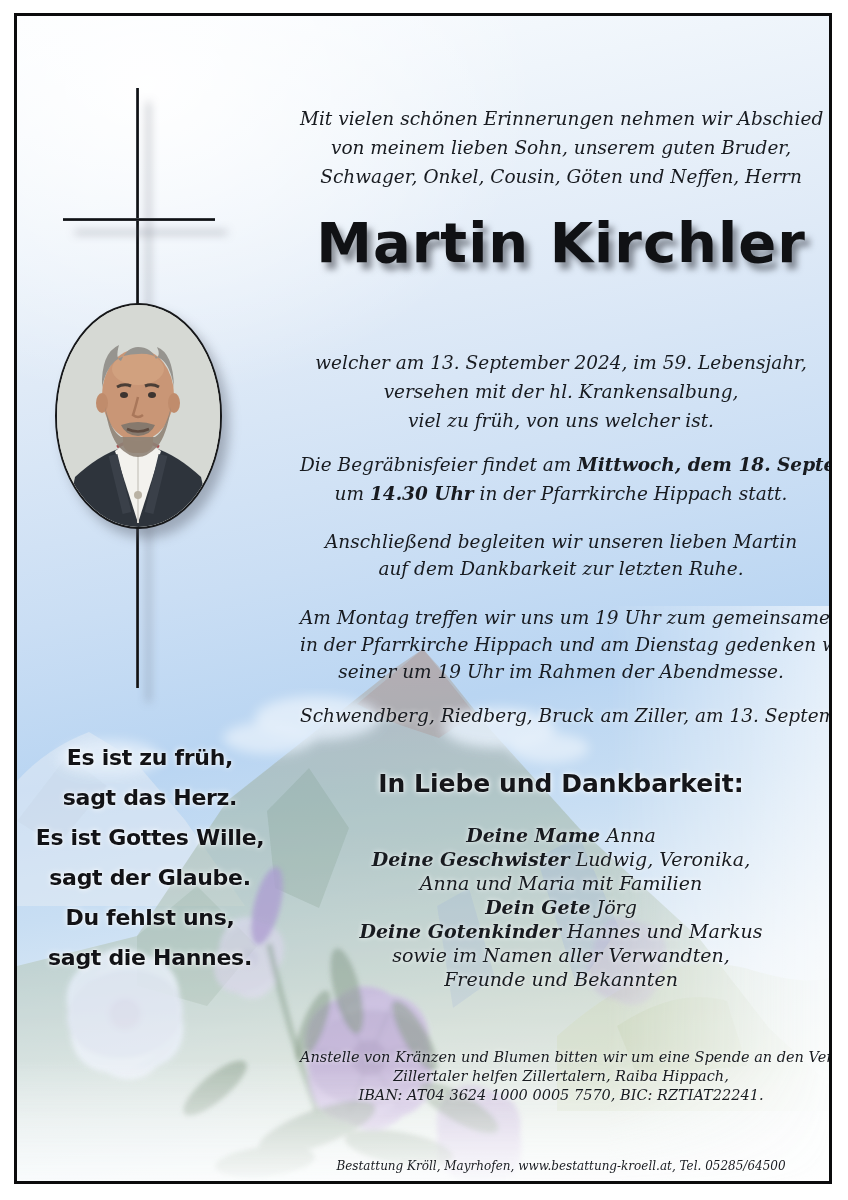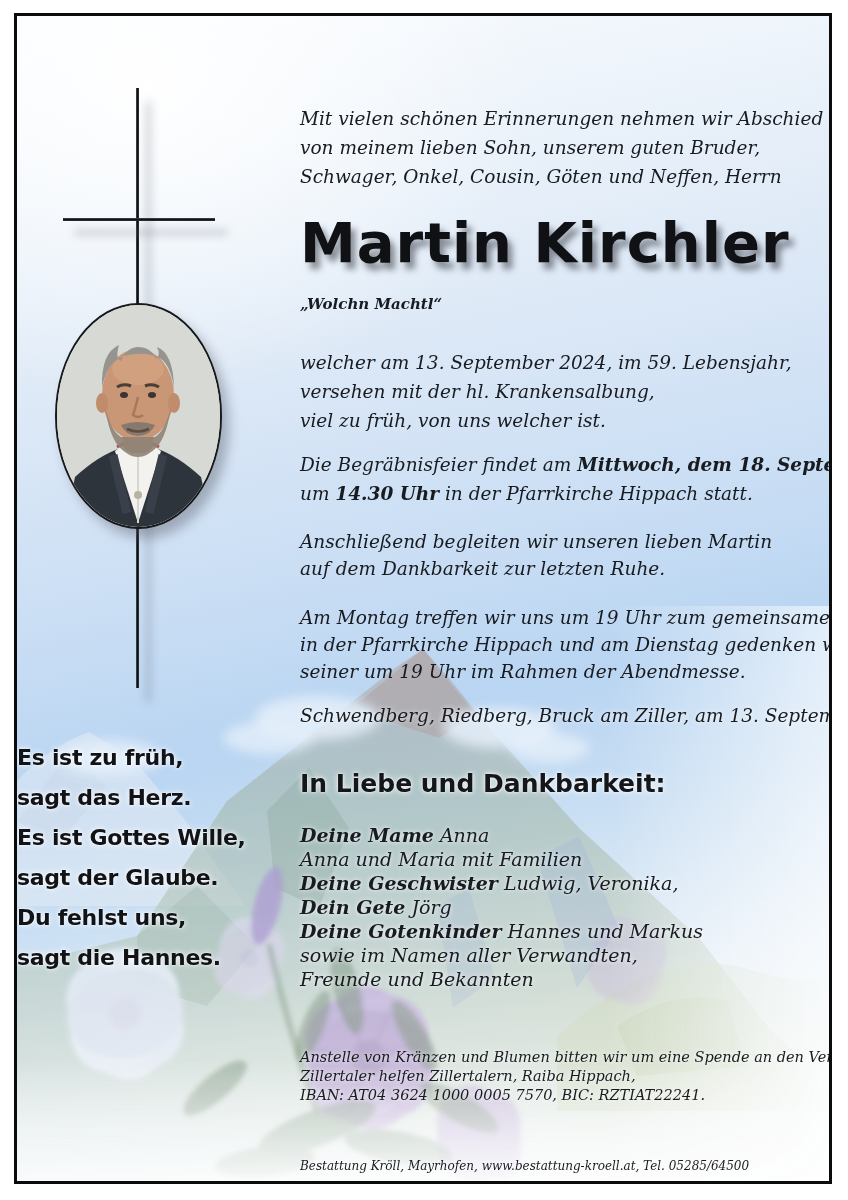--- a/index.html
+++ b/index.html
@@ -20,21 +20,21 @@
        box-shadow:11px 14px 9px rgba(96,102,114,.5);}
   .cross-h{position:absolute;left:46px;top:202px;width:152px;height:3px;z-index:2;
        background:linear-gradient(180deg,#50555c,#0d0e10 45%,#33363b);
        box-shadow:12px 13px 8px rgba(96,102,114,.5);}
   
   .photo{position:absolute;left:38px;top:287px;width:163px;height:222px;z-index:3;
        border:2px solid #17181a;border-radius:50%;overflow:hidden;
        box-shadow:7px 9px 12px rgba(80,86,98,.4);background:#d6d9d4;}
   .photo svg{display:block;width:100%;height:100%;}
   
-  .txt{position:absolute;z-index:4;text-align:left;color:#181b20;}
+  .txt{position:absolute;z-index:4;text-align:center;color:#181b20;}
   .main-col{left:283px;width:522px;}
   .serif{font-family:"DejaVu Serif",serif;font-style:italic;}
   .line{white-space:nowrap;}
   .intro{top:88px;font-size:18.5px;line-height:29px;}
   .big-name{top:196px;font-family:"DejaVu Sans",sans-serif;font-weight:bold;
        font-size:56px;line-height:62px;color:#101114;font-style:normal;
        text-shadow:5px 7px 6px rgba(55,58,68,.55);letter-spacing:1px;}
   .nickname{top:279px;font-size:15px;font-weight:bold;}
   .passing{top:332px;font-size:18.5px;line-height:29px;}
   .funeral{top:434px;font-size:18.5px;line-height:29px;}
@@ -198,21 +198,20 @@
     </svg>
   </div>
 
   <div class="txt main-col intro serif">
     <div class="line">Mit vielen schönen Erinnerungen nehmen wir Abschied</div>
     <div class="line">von meinem lieben Sohn, unserem guten Bruder,</div>
     <div class="line">Schwager, Onkel, Cousin, Göten und Neffen, Herrn</div>
   </div>
 
   <div class="txt main-col big-name">Martin Kirchler</div>
-  <div class="txt main-col nickname serif">„Wolchn Machtl“</div>
 
   <div class="txt main-col passing serif">
     <div class="line">welcher am 13. September 2024, im 59. Lebensjahr,</div>
     <div class="line">versehen mit der hl. Krankensalbung,</div>
     <div class="line">viel zu früh, von uns welcher ist.</div>
   </div>
 
   <div class="txt main-col funeral serif">
     <div class="line">
       <span>Die Begräbnisfeier findet am </span><b>Mittwoch, dem 18. September 2024,</b>
@@ -232,22 +231,22 @@
     <div class="line">in der Pfarrkirche Hippach und am Dienstag gedenken wir</div>
     <div class="line">seiner um 19 Uhr im Rahmen der Abendmesse.</div>
   </div>
 
   <div class="txt main-col dateline serif line">Schwendberg, Riedberg, Bruck am Ziller, am 13. September 2024</div>
 
   <div class="txt main-col gratitude">In Liebe und Dankbarkeit:</div>
 
   <div class="txt main-col family serif">
     <div class="line"><b>Deine Mame</b><span> Anna</span></div>
+    <div class="line"><b>Deine Geschwister</b><span> Ludwig, Veronika,</span></div>
     <div class="line"><b></b><span>Anna und Maria mit Familien</span></div>
-    <div class="line"><b>Deine Geschwister</b><span> Ludwig, Veronika,</span></div>
     <div class="line"><b>Dein Gete</b><span> Jörg</span></div>
     <div class="line"><b>Deine Gotenkinder</b><span> Hannes und Markus</span></div>
     <div class="line"><b></b><span>sowie im Namen aller Verwandten,</span></div>
     <div class="line"><b></b><span>Freunde und Bekannten</span></div>
   </div>
 
   <div class="txt main-col donation serif">
     <div class="line">Anstelle von Kränzen und Blumen bitten wir um eine Spende an den Verein</div>
     <div class="line">Zillertaler helfen Zillertalern, Raiba Hippach,</div>
     <div class="line">IBAN: AT04 3624 1000 0005 7570, BIC: RZTIAT22241.</div>

